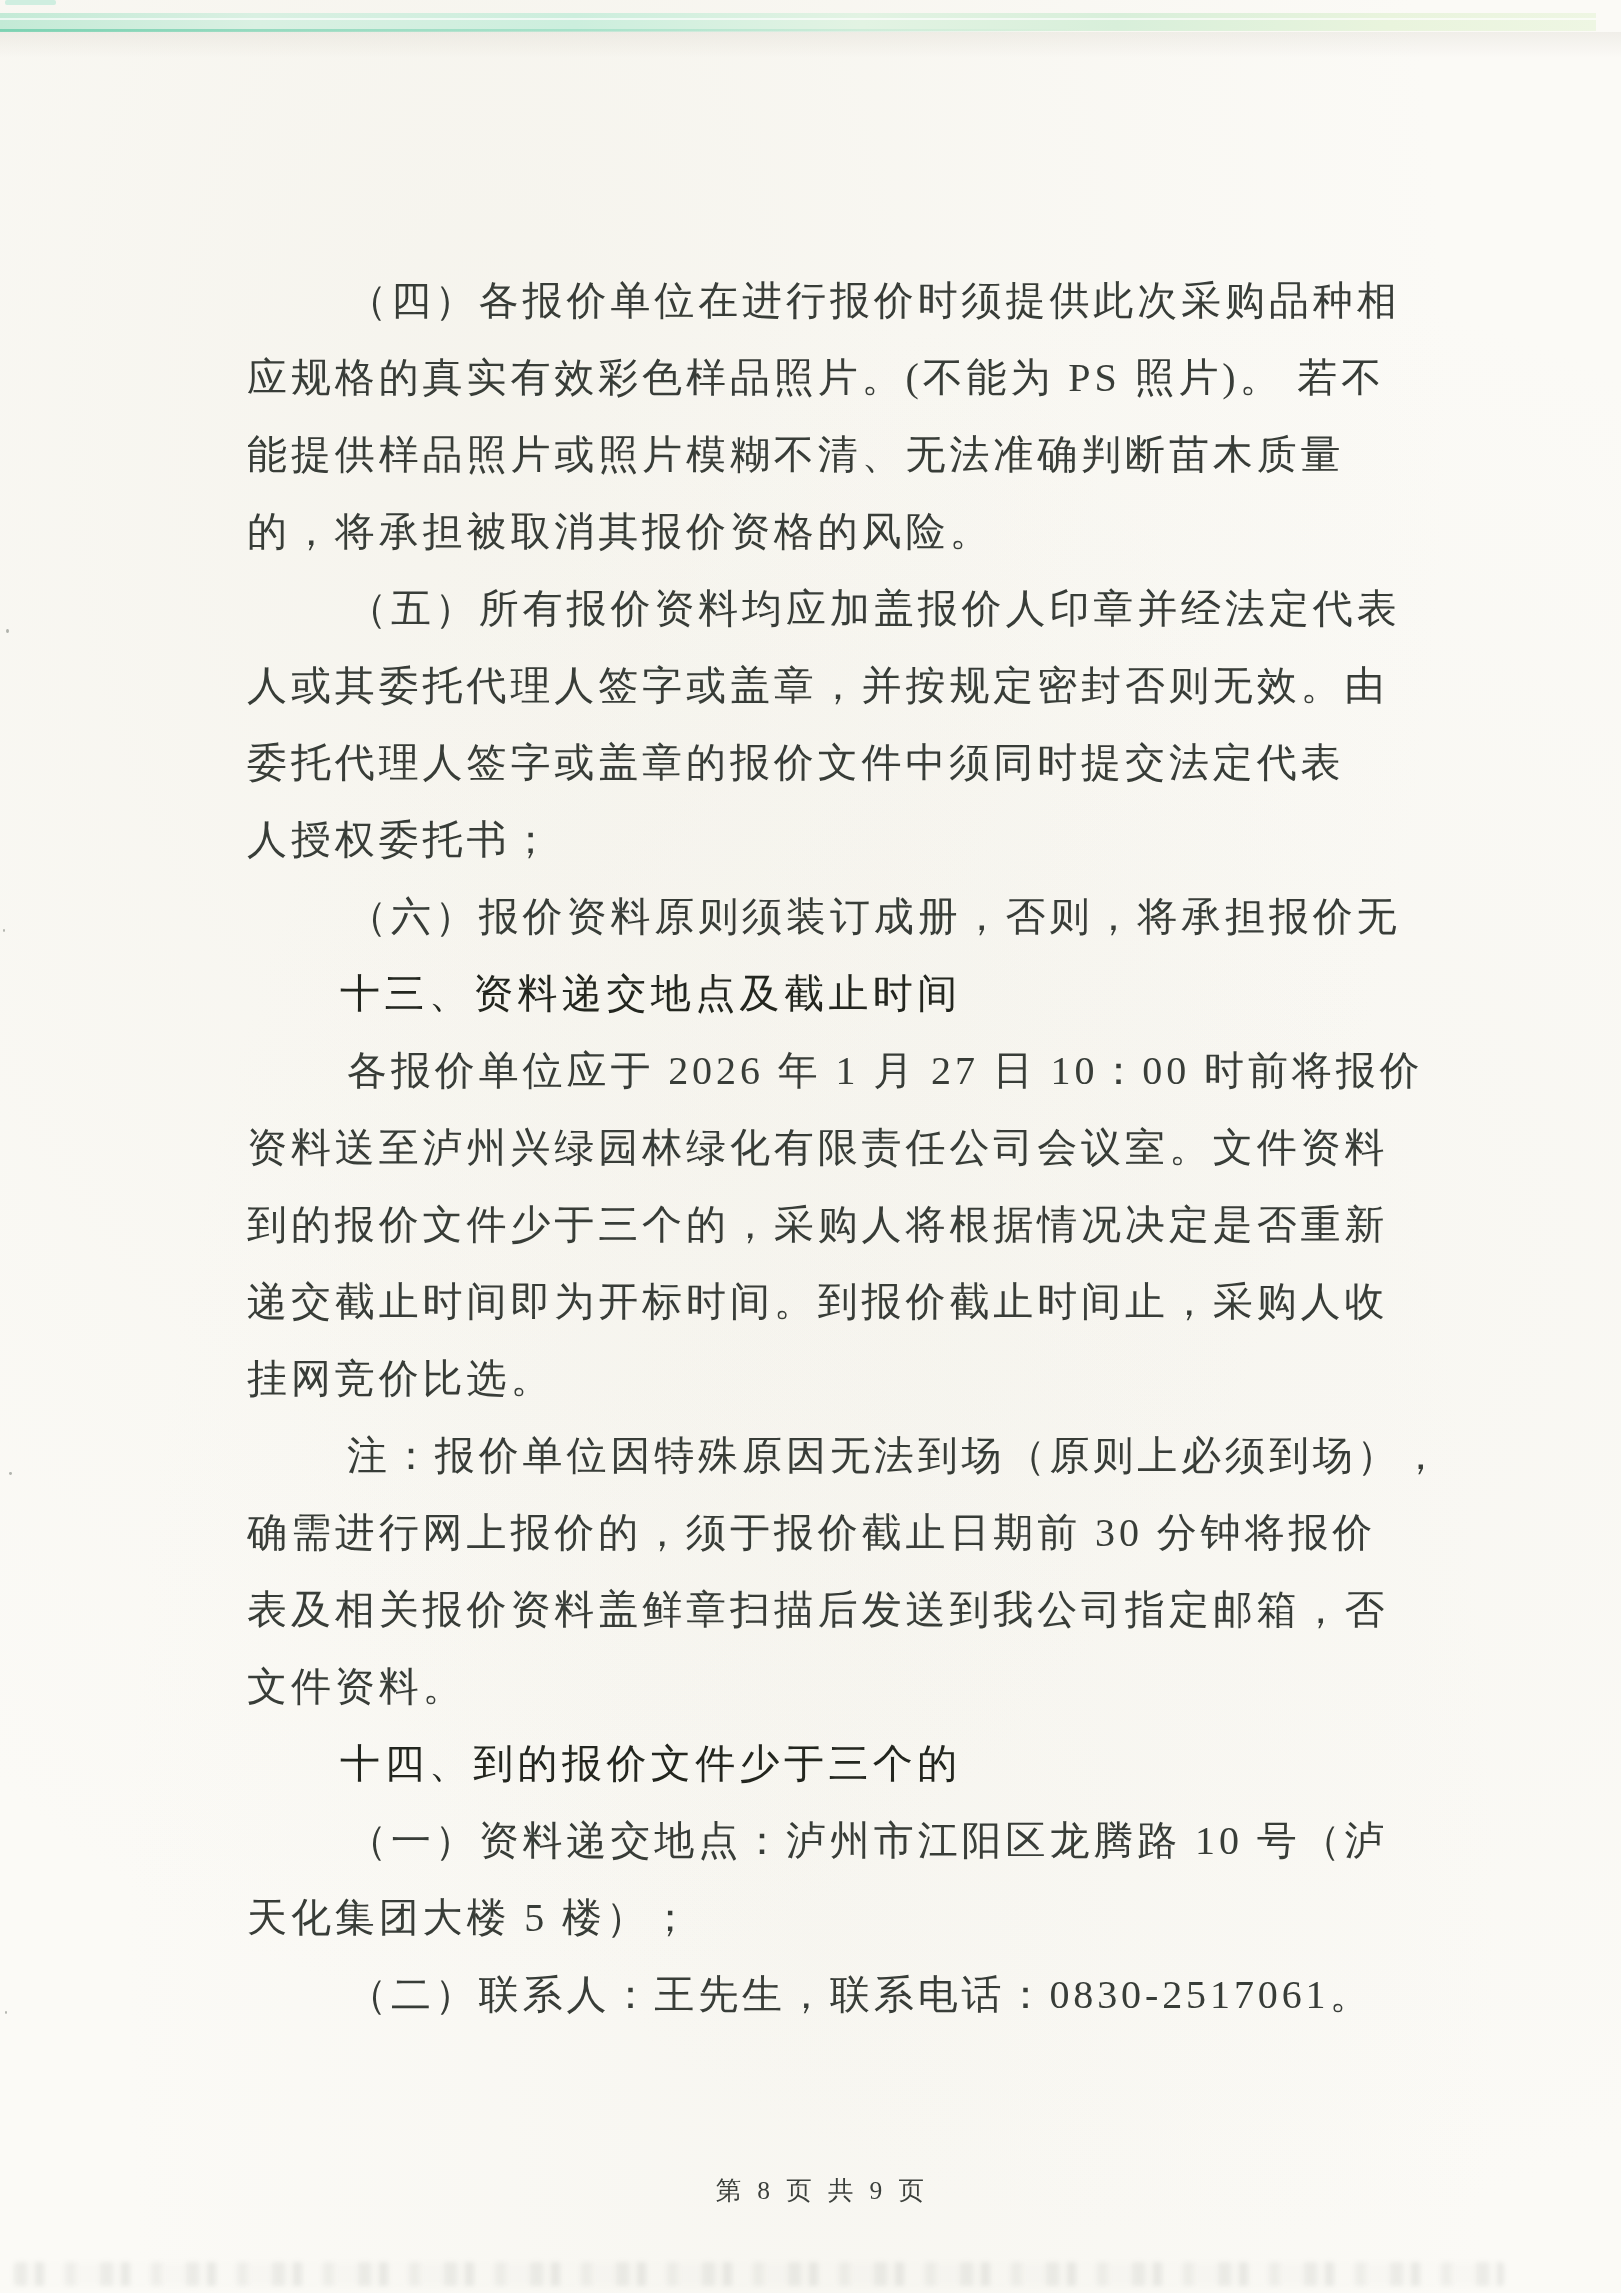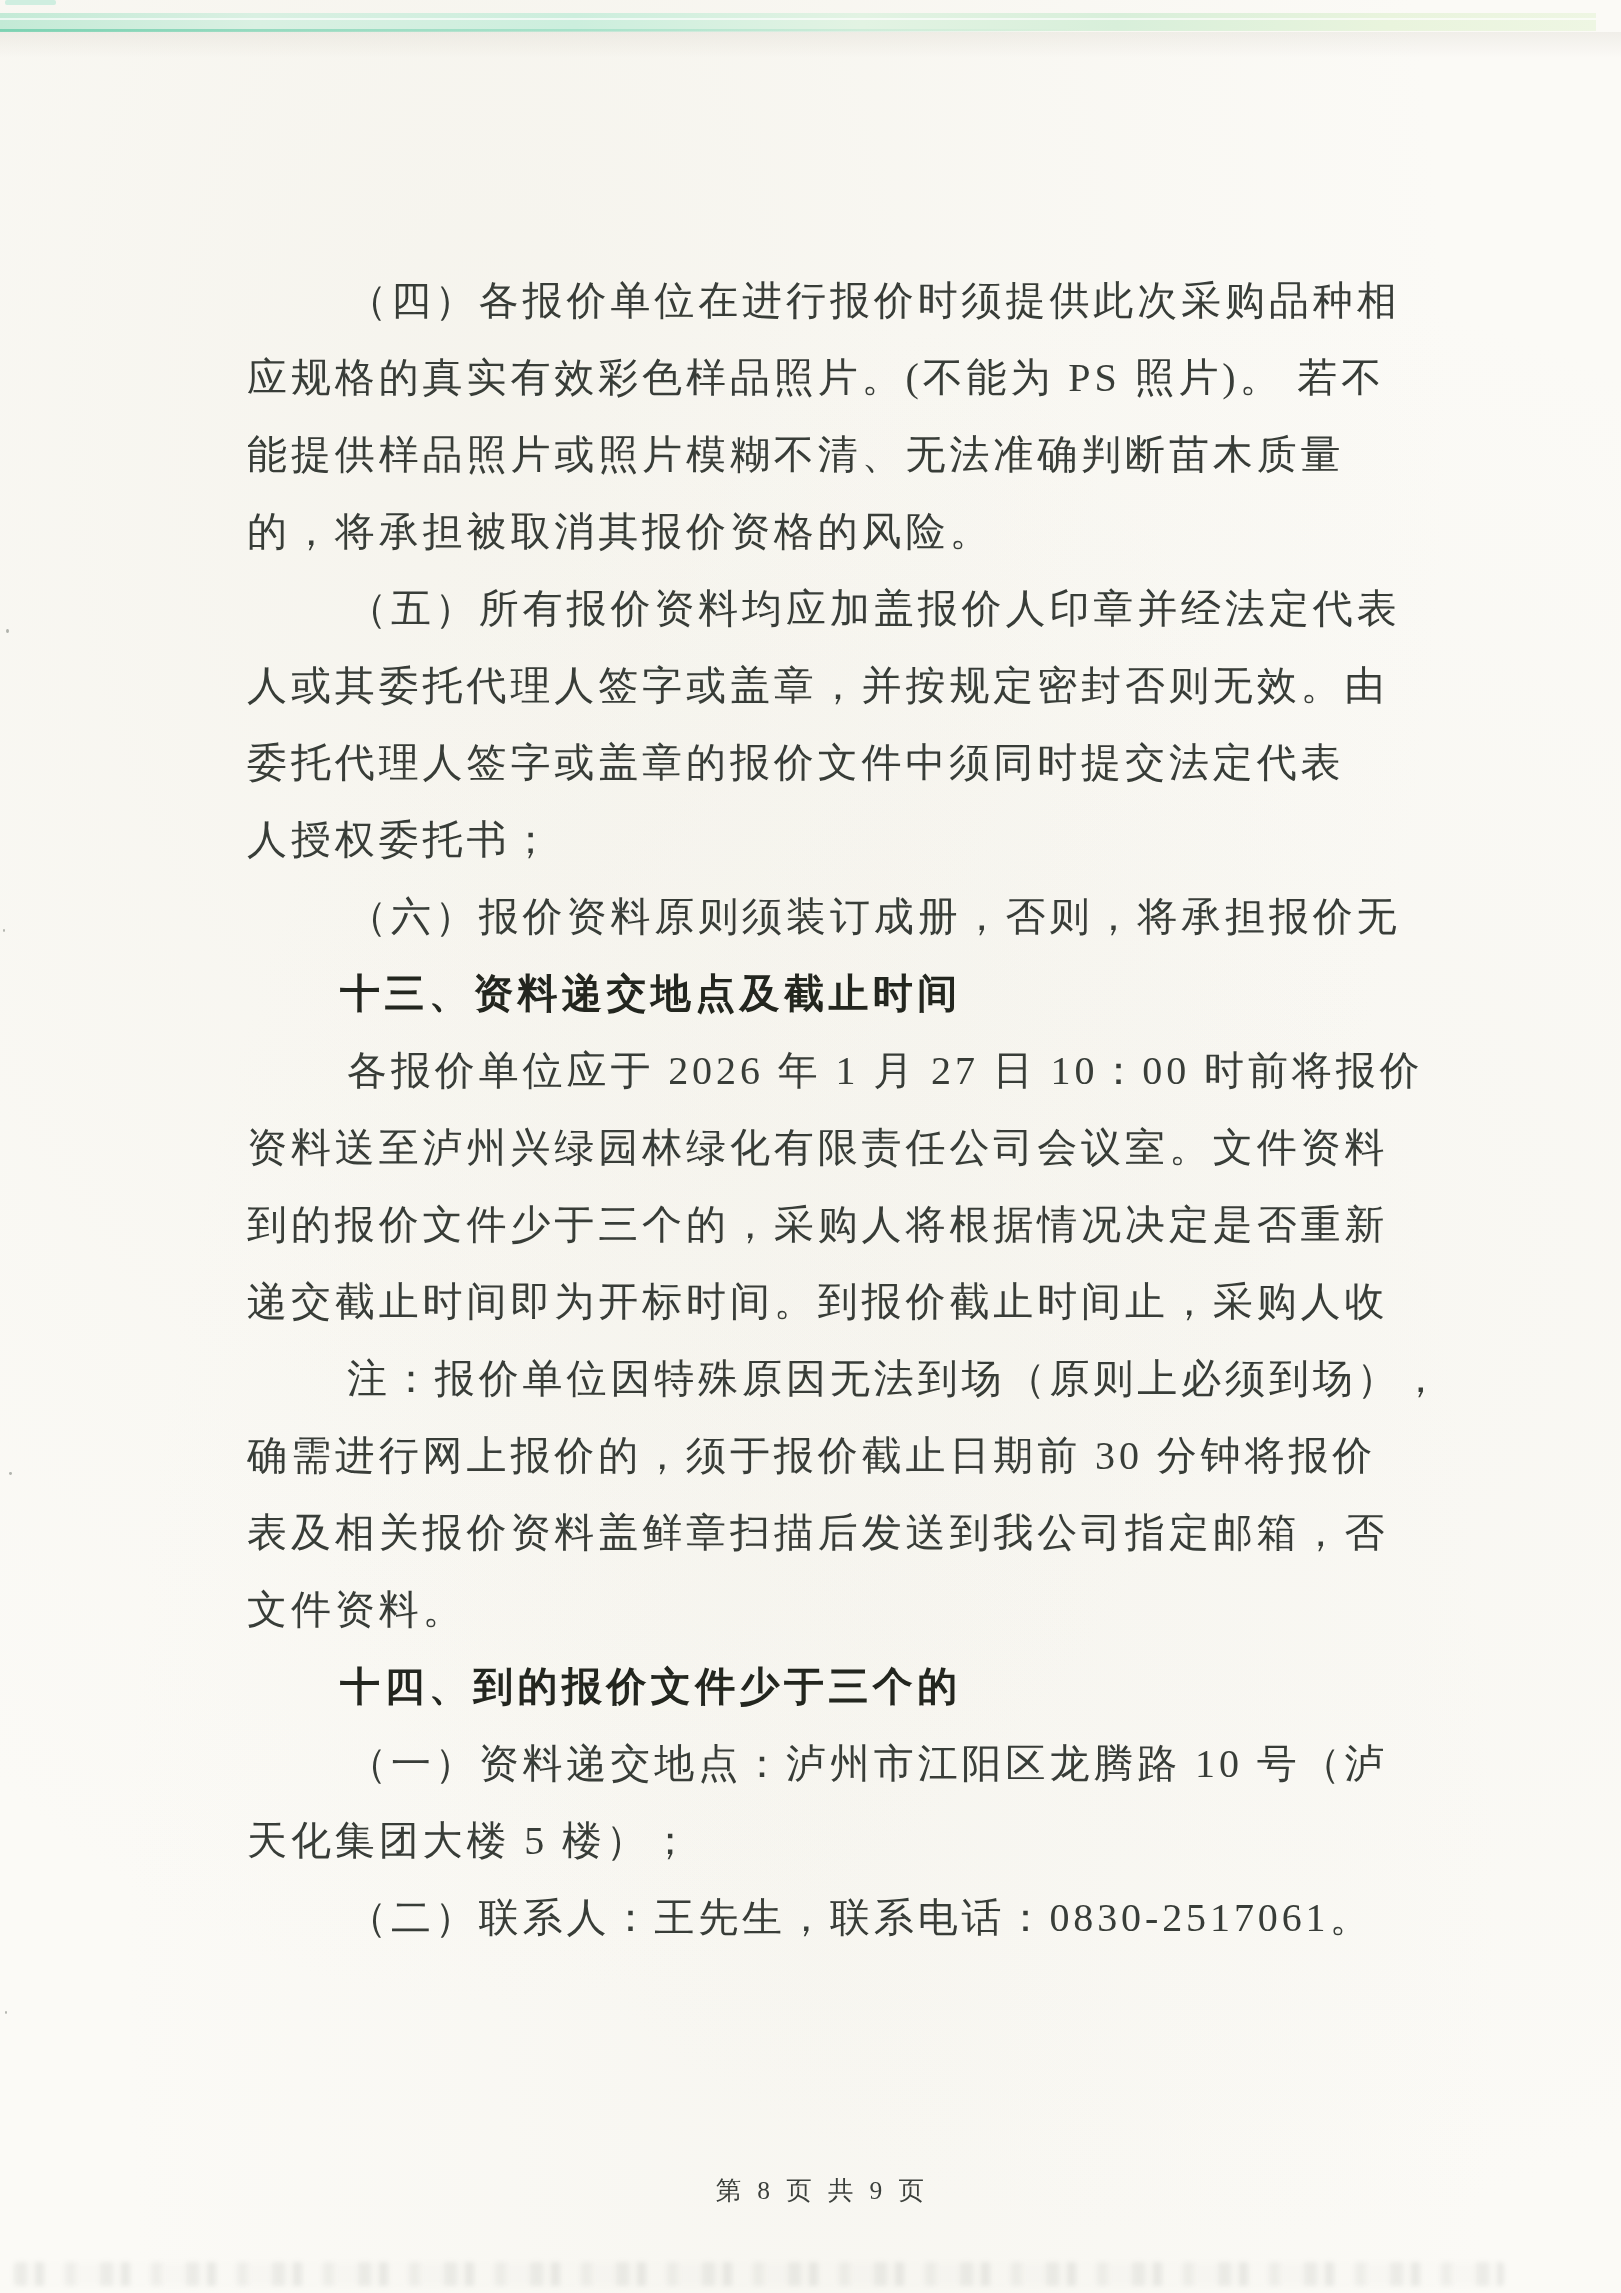--- a/index.html
+++ b/index.html
@@ -57,21 +57,21 @@
     position:absolute;left:247px;top:262px;width:1153px;
     color:#383d38;
   }
   .ln{
     height:77px;display:flex;align-items:center;
     font-size:40px;letter-spacing:3.9px;white-space:pre;
   }
   .ln.indent{padding-left:100px;text-align:center;}
   .ln.heading{
     font-family:"Liberation Sans","DejaVu Sans",sans-serif;
-    font-weight:bold;color:#23261f;letter-spacing:4.4px;
+    font-weight:normal;color:#23261f;letter-spacing:4.4px;
   }
   .ln.heading.indent{padding-left:93px;}
   .footer{
     position:absolute;left:0;top:2164px;width:1621px;height:53px;
     display:flex;align-items:center;justify-content:center;
     font-size:25.5px;letter-spacing:4.9px;color:#3c403c;
     transform:translateX(11.8px);
     font-family:"Liberation Serif","DejaVu Serif",serif;
   }
 </style>
@@ -96,20 +96,21 @@
     <div class="ln indent">（五）所有报价资料均应加盖报价人印章并经法定代表</div>
     <div class="ln">人或其委托代理人签字或盖章，并按规定密封否则无效。由</div>
     <div class="ln">委托代理人签字或盖章的报价文件中须同时提交法定代表</div>
     <div class="ln">人授权委托书；</div>
     <div class="ln indent">（六）报价资料原则须装订成册，否则，将承担报价无</div>
     <div class="ln heading indent">十三、资料递交地点及截止时间</div>
     <div class="ln indent">各报价单位应于 2026 年 1 月 27 日 10：00 时前将报价</div>
     <div class="ln">资料送至泸州兴绿园林绿化有限责任公司会议室。文件资料</div>
     <div class="ln">到的报价文件少于三个的，采购人将根据情况决定是否重新</div>
     <div class="ln">递交截止时间即为开标时间。到报价截止时间止，采购人收</div>
+    <div class="ln">挂网竞价比选。</div>
     <div class="ln indent">注：报价单位因特殊原因无法到场（原则上必须到场），</div>
     <div class="ln">确需进行网上报价的，须于报价截止日期前 30 分钟将报价</div>
     <div class="ln">表及相关报价资料盖鲜章扫描后发送到我公司指定邮箱，否</div>
     <div class="ln">文件资料。</div>
     <div class="ln heading indent">十四、到的报价文件少于三个的</div>
     <div class="ln indent">（一）资料递交地点：泸州市江阳区龙腾路 10 号（泸</div>
     <div class="ln">天化集团大楼 5 楼）；</div>
     <div class="ln indent">（二）联系人：王先生，联系电话：0830-2517061。</div>
   </div>
 

